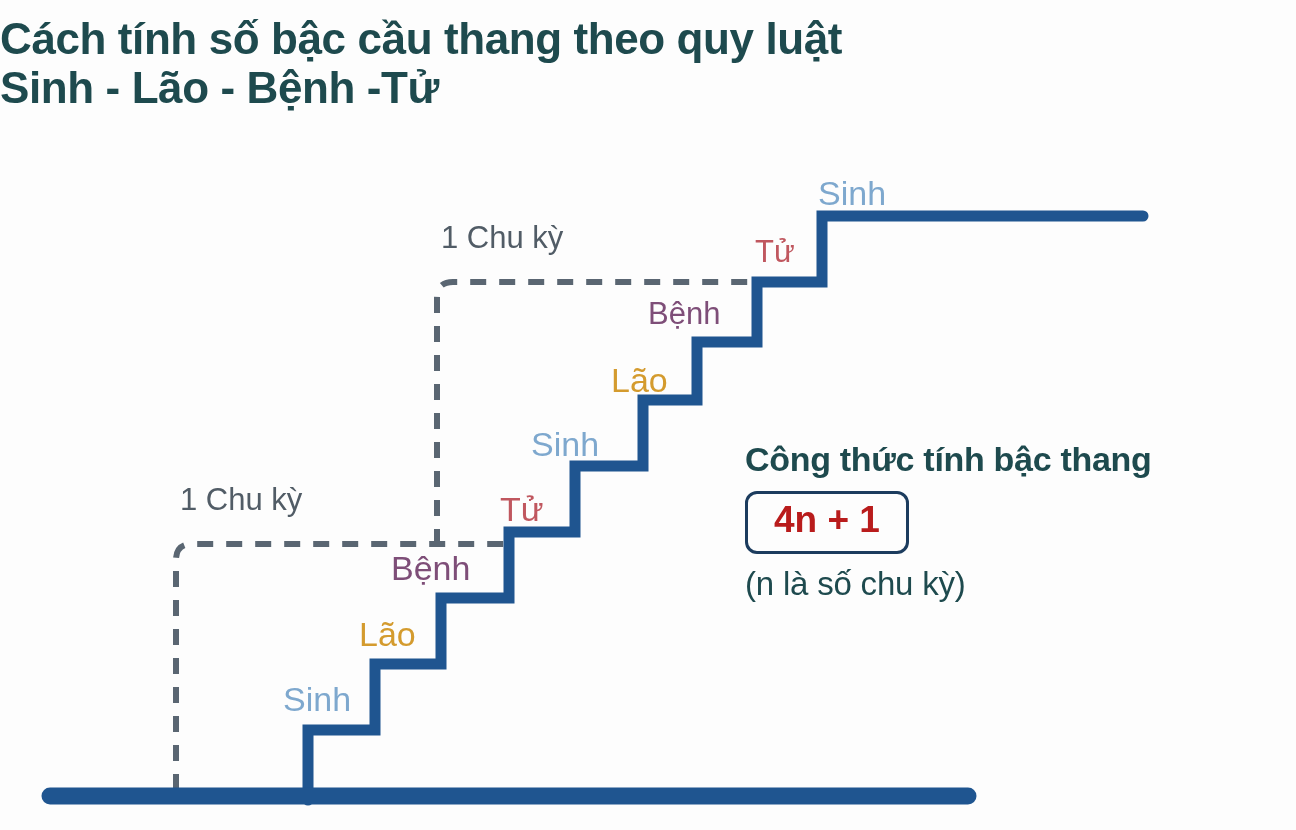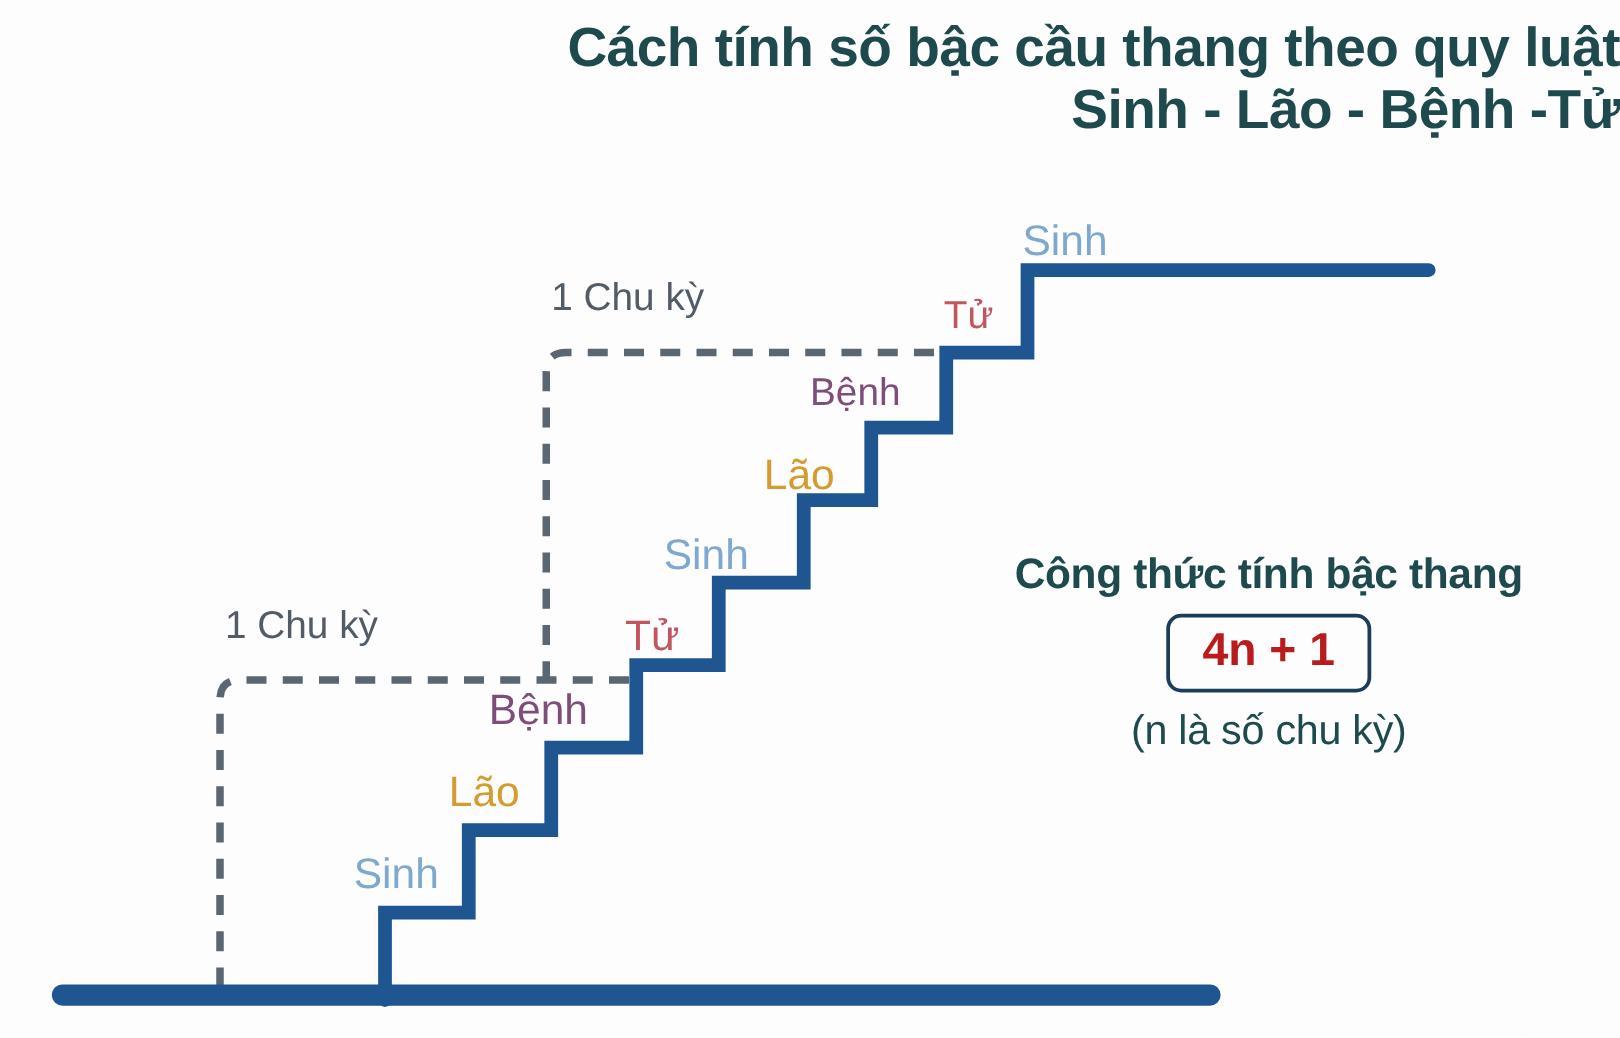--- a/index.html
+++ b/index.html
@@ -15,21 +15,21 @@
     overflow: hidden;
     font-family: "Liberation Sans", sans-serif;
   }
 
   
   #title-block {
     position: absolute;
     left: 0;
     top: 14px;
     width: 1296px;
-    text-align: right;
+    text-align: left;
     color: #1e4a4e;
     font-weight: bold;
     line-height: 1.12;
     letter-spacing: -0.4px;
   }
   #title-line-1 {
     display: block;
     font-size: 44px;
   }
   #title-line-2 {
@@ -64,21 +64,20 @@
     white-space: nowrap;
     line-height: 1;
   }
 
   
   #formula-panel {
     position: absolute;
     left: 745px;
     top: 440px;
     width: 540px;
-    text-align: center;
     color: #1e4a4e;
   }
   #formula-heading {
     font-size: 34px;
     font-weight: bold;
     letter-spacing: -0.3px;
     white-space: nowrap;
   }
   #formula-box {
     display: inline-block;

